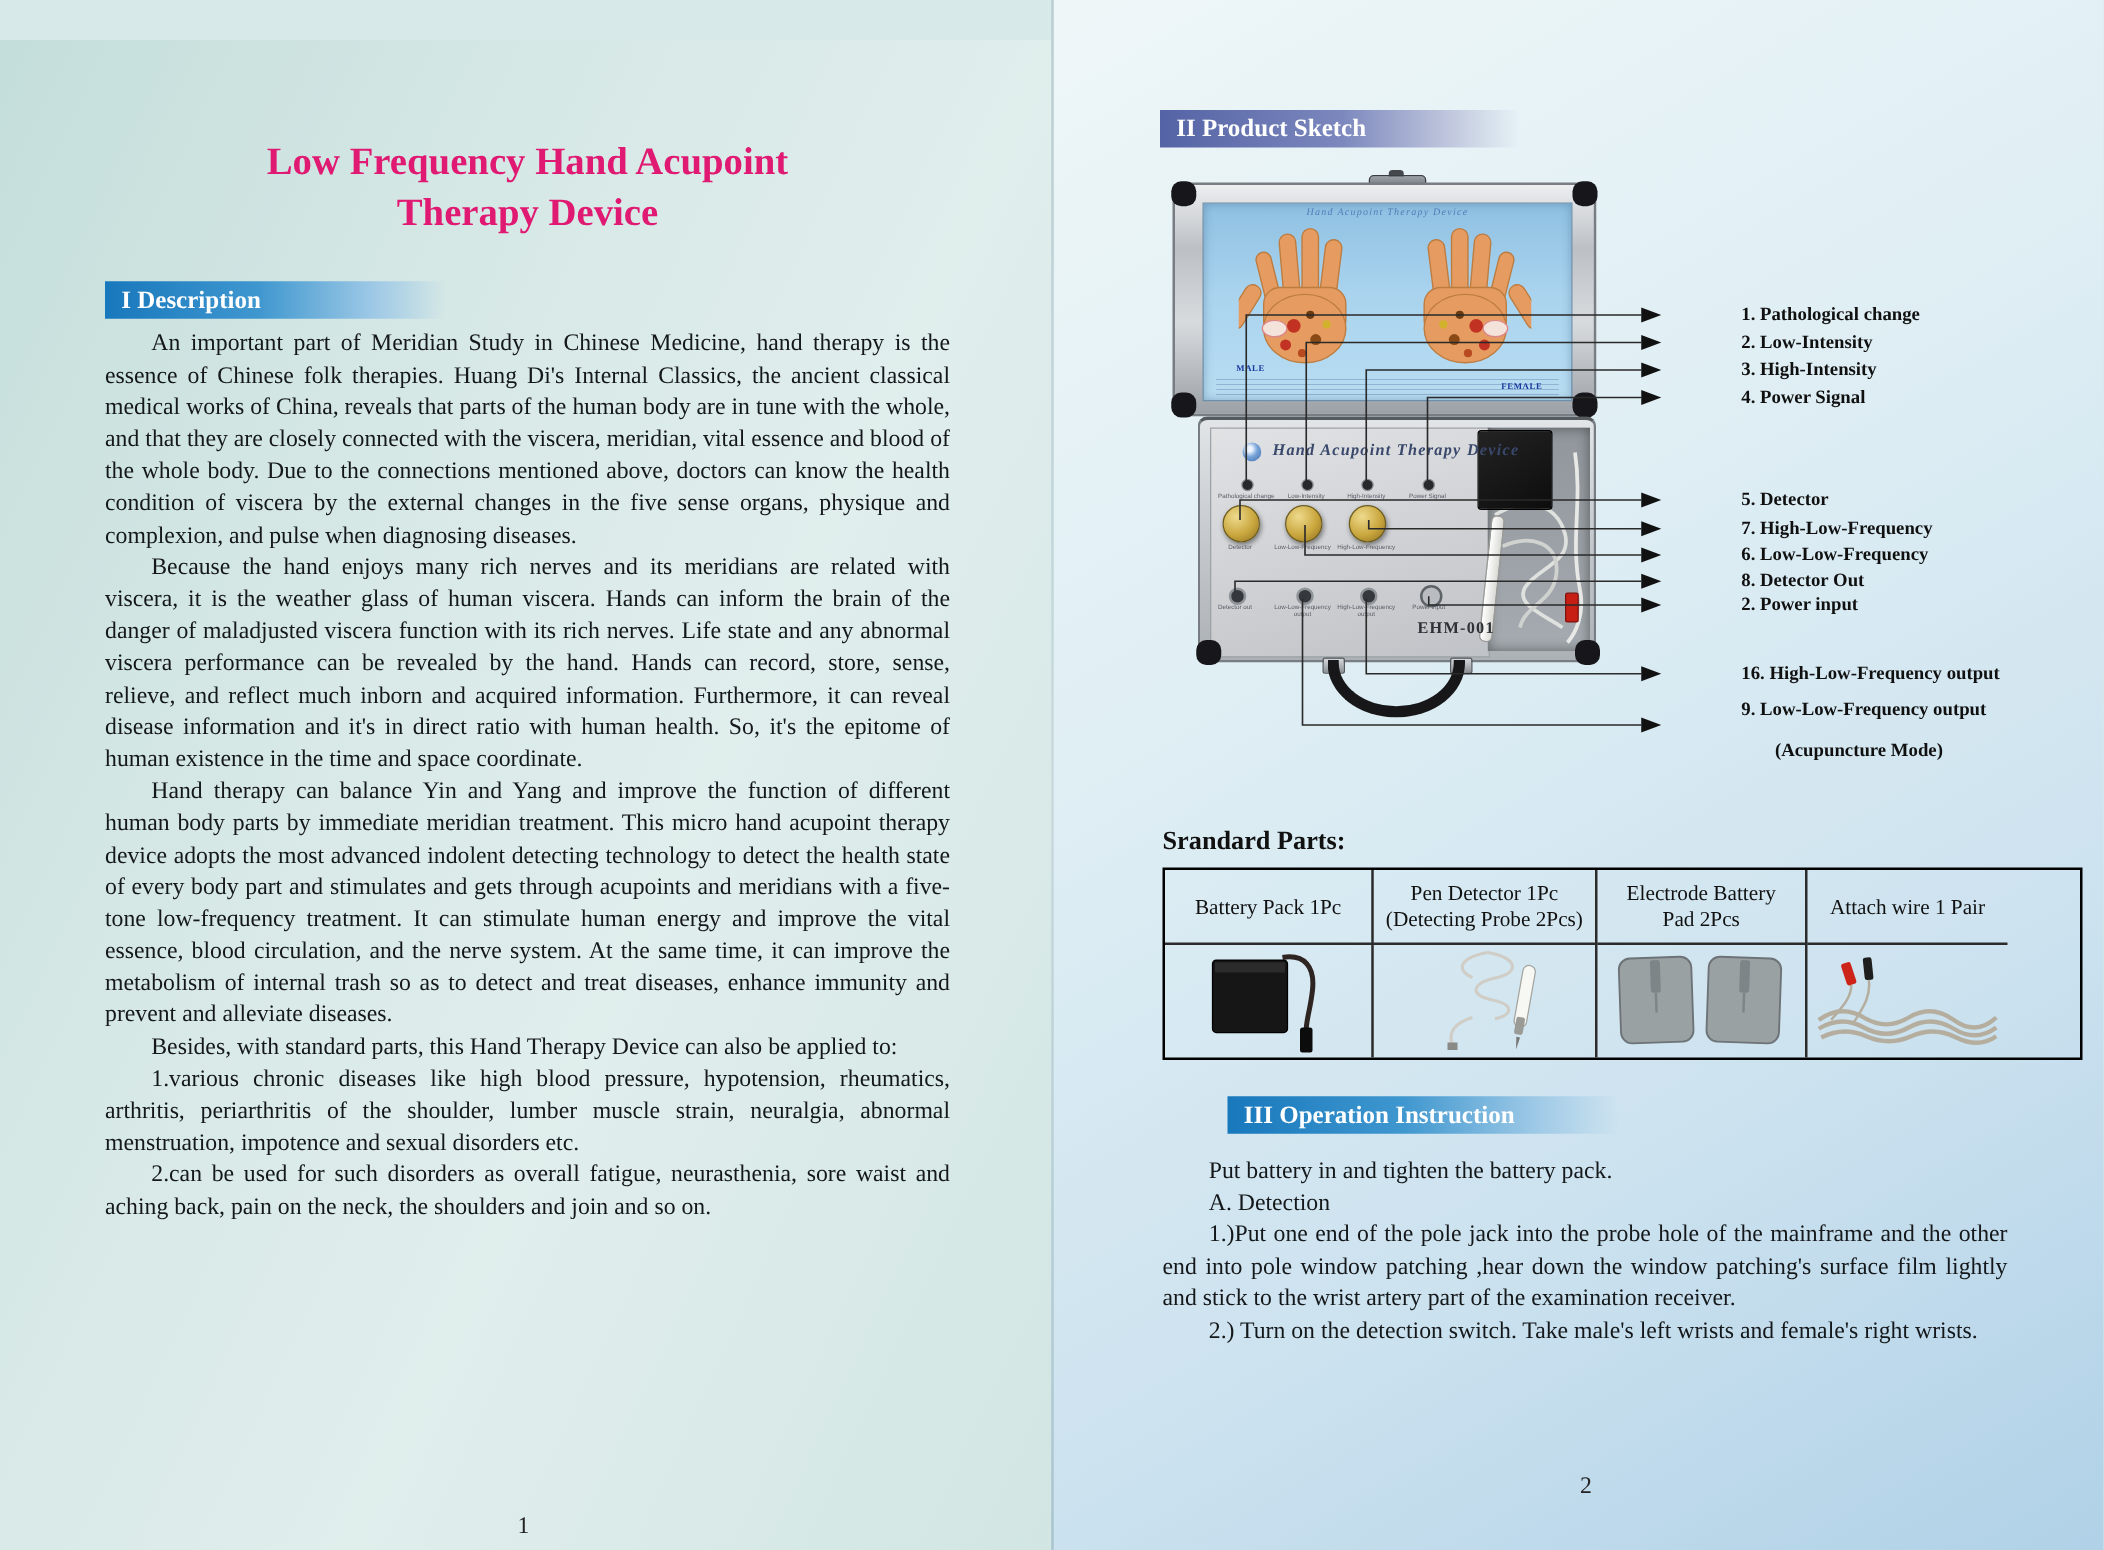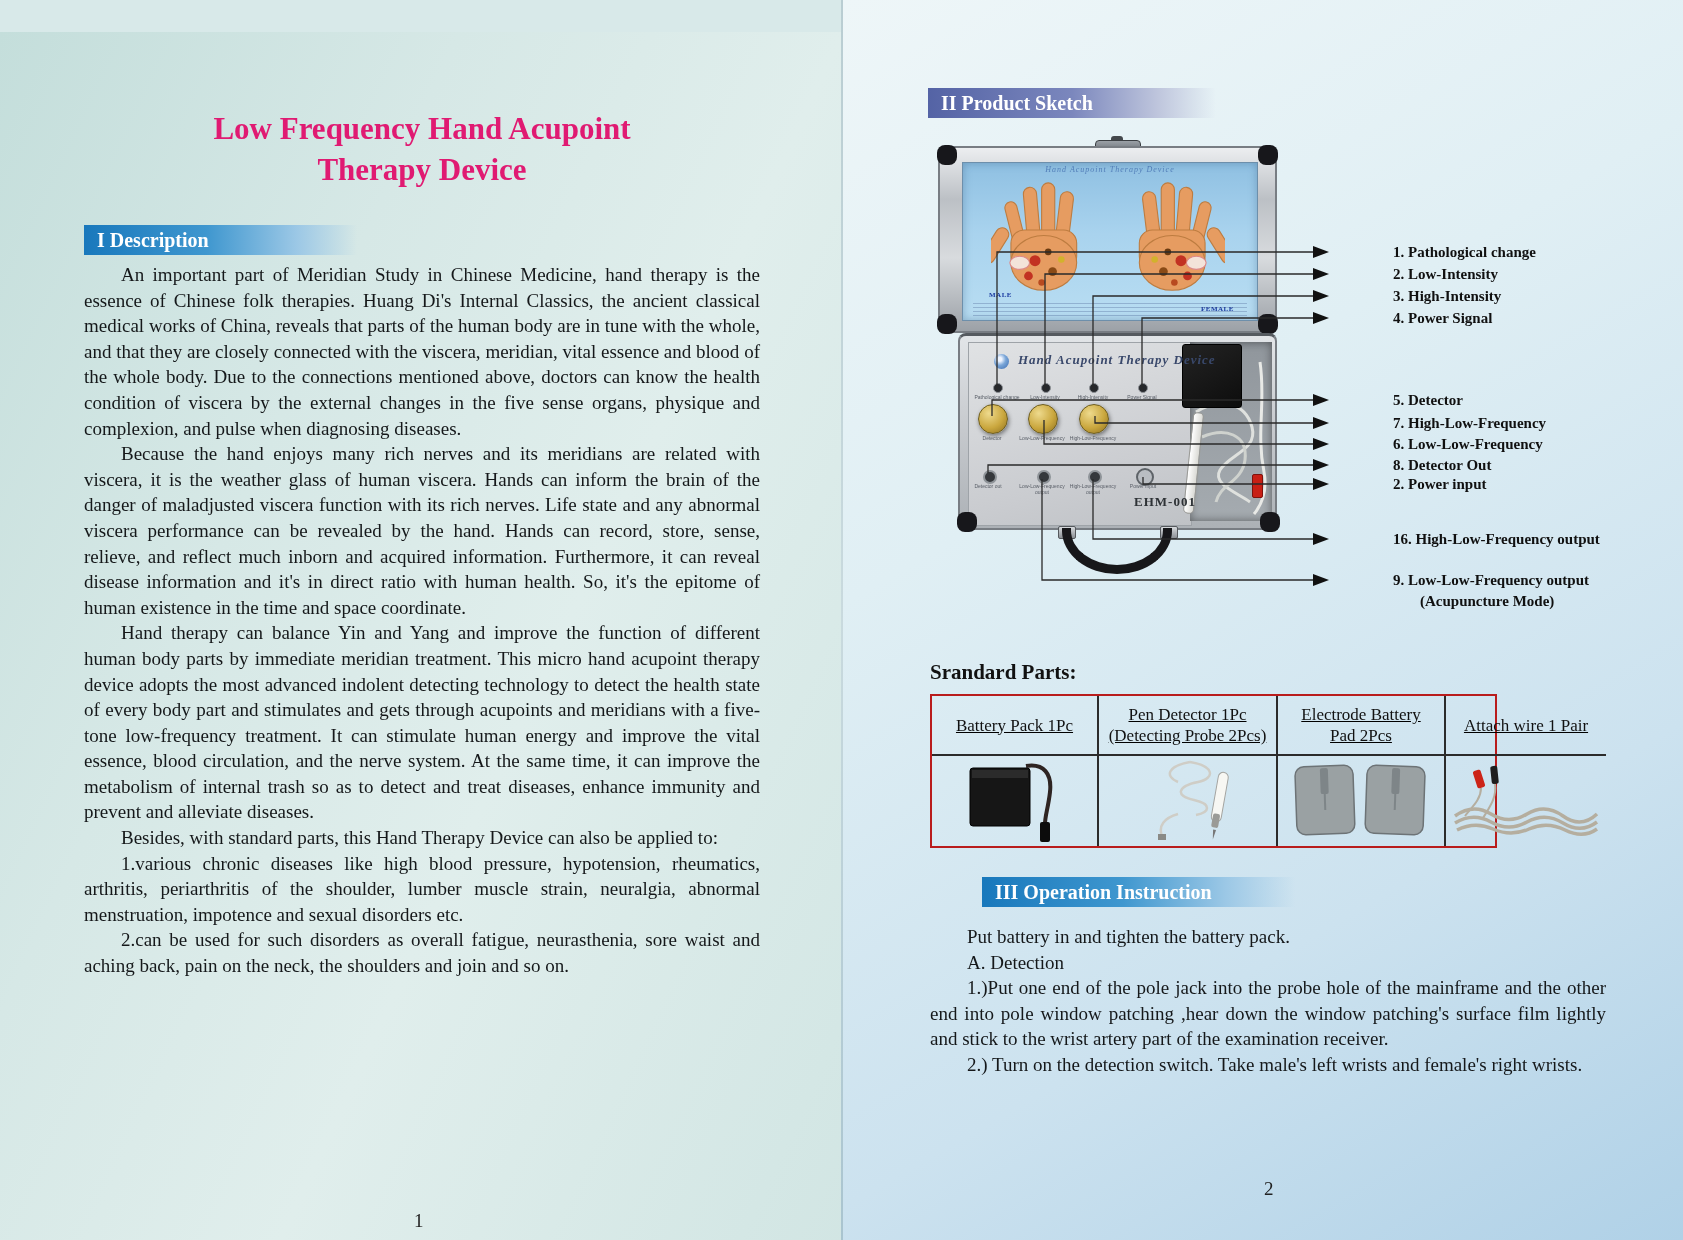--- a/index.html
+++ b/index.html
@@ -78,23 +78,23 @@
   .pen-body{width:9px;height:100px;background:linear-gradient(90deg,#ffffff,#d9d9d4);border:1px solid #9a9a96;border-radius:5px;transform:rotate(6deg);}
   .red-plug{width:9px;height:22px;background:#c81f15;border-radius:2px;border:1px solid #7e120c;}
   .handle{width:110px;height:46px;border:9px solid #17171a;border-top:none;
     border-radius:0 0 58px 58px / 0 0 46px 46px;box-sizing:border-box;}
   .handle-mount{width:16px;height:11px;background:linear-gradient(#d6d9dc,#8c9196);border:1px solid #55595d;border-radius:2px;}
   
   .callout-label{left:1345px;font-size:15px;font-weight:bold;color:#101010;white-space:nowrap;line-height:20px;margin-left:48px;}
   
   #parts-heading{left:930px;top:660px;font-size:21px;font-weight:bold;color:#111;}
   #parts-table{
-    left:930px;top:694px;width:567px;
+    left:930px;top:694px;width:736px;
     display:grid;grid-template-columns:167px 179px 168px 160px;
-    border:2px solid #b91c1c;box-sizing:border-box;text-decoration:underline;
+    border:2px solid #000000;box-sizing:border-box;
   }
   .pt-header{
     border-right:2px solid #2b2b2b;border-bottom:2px solid #2b2b2b;
     height:58px;display:flex;align-items:center;justify-content:center;text-align:center;
     font-size:17px;color:#111;white-space:pre-line;line-height:21px;
   }
   .pt-cell{border-right:2px solid #2b2b2b;height:90px;display:flex;align-items:center;justify-content:center;}
   .pt-last{border-right:none;}
   
   #op-text p{margin:0;text-indent:37px;}
@@ -270,21 +270,21 @@
 <div class="abs callout-label" style="top:242px;">1. Pathological change</div>
 <div class="abs callout-label" style="top:264px;">2. Low-Intensity</div>
 <div class="abs callout-label" style="top:286px;">3. High-Intensity</div>
 <div class="abs callout-label" style="top:308px;">4. Power Signal</div>
 <div class="abs callout-label" style="top:390px;">5. Detector</div>
 <div class="abs callout-label" style="top:413px;">7. High-Low-Frequency</div>
 <div class="abs callout-label" style="top:434px;">6. Low-Low-Frequency</div>
 <div class="abs callout-label" style="top:455px;">8. Detector Out</div>
 <div class="abs callout-label" style="top:474px;">2. Power input</div>
 <div class="abs callout-label" style="top:529px;">16. High-Low-Frequency output</div>
-<div class="abs callout-label" style="top:570px;">9.   Low-Low-Frequency output</div>
+<div class="abs callout-label" style="top:558px;">9.   Low-Low-Frequency output</div>
 <div class="abs callout-label" style="top:591px;left:1372px;">(Acupuncture Mode)</div>
 
 <div id="parts-heading" class="abs">Srandard Parts:</div>
 
 <div id="parts-table" class="abs">
   <div class="pt-header">Battery Pack  1Pc</div>
   <div class="pt-header">Pen Detector  1Pc
 (Detecting Probe 2Pcs)</div>
   <div class="pt-header">Electrode Battery
 Pad  2Pcs</div>

